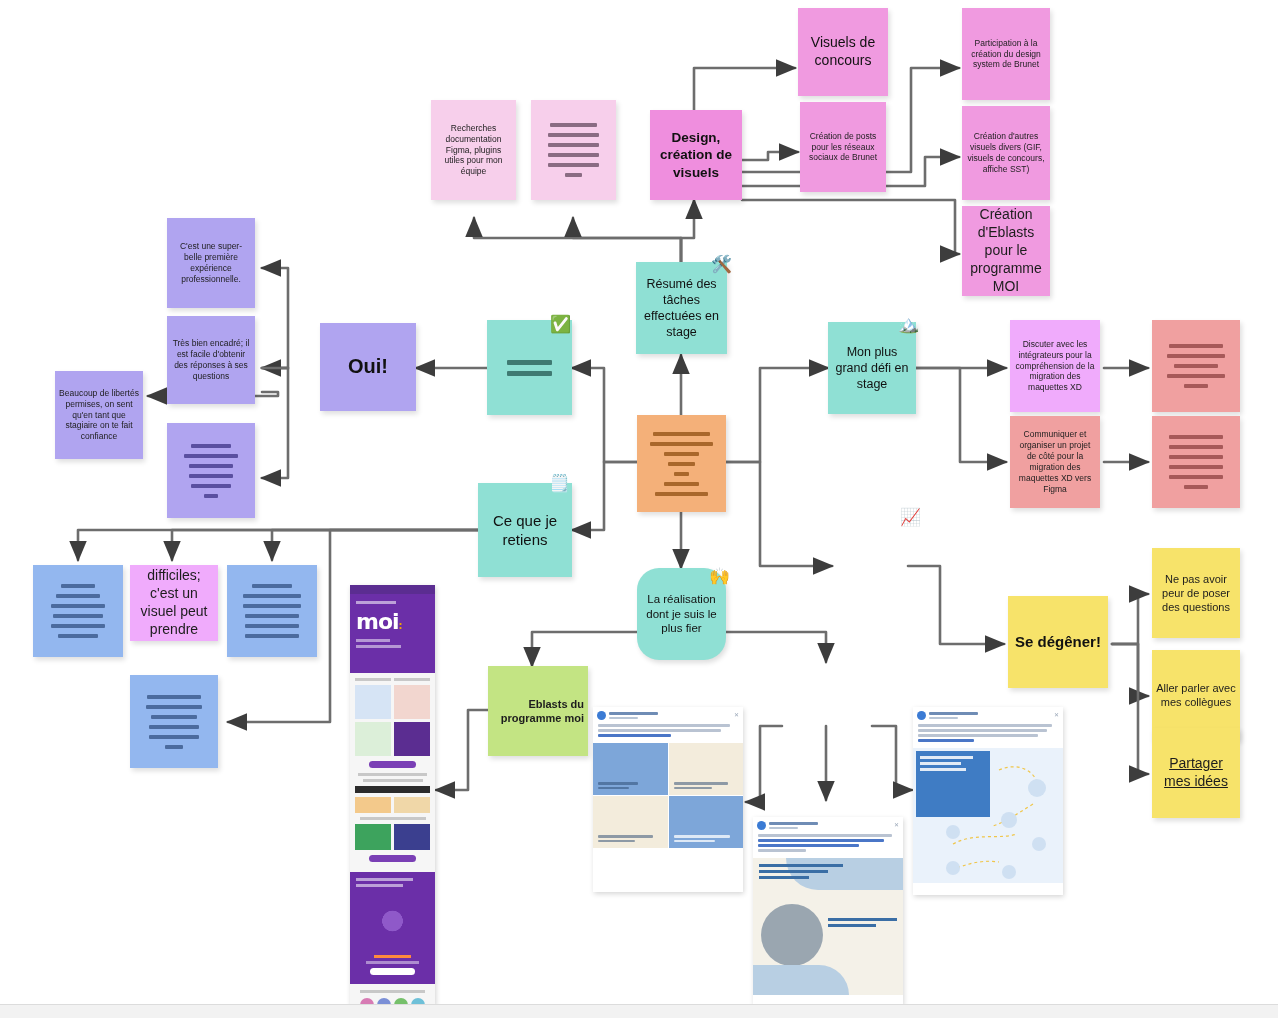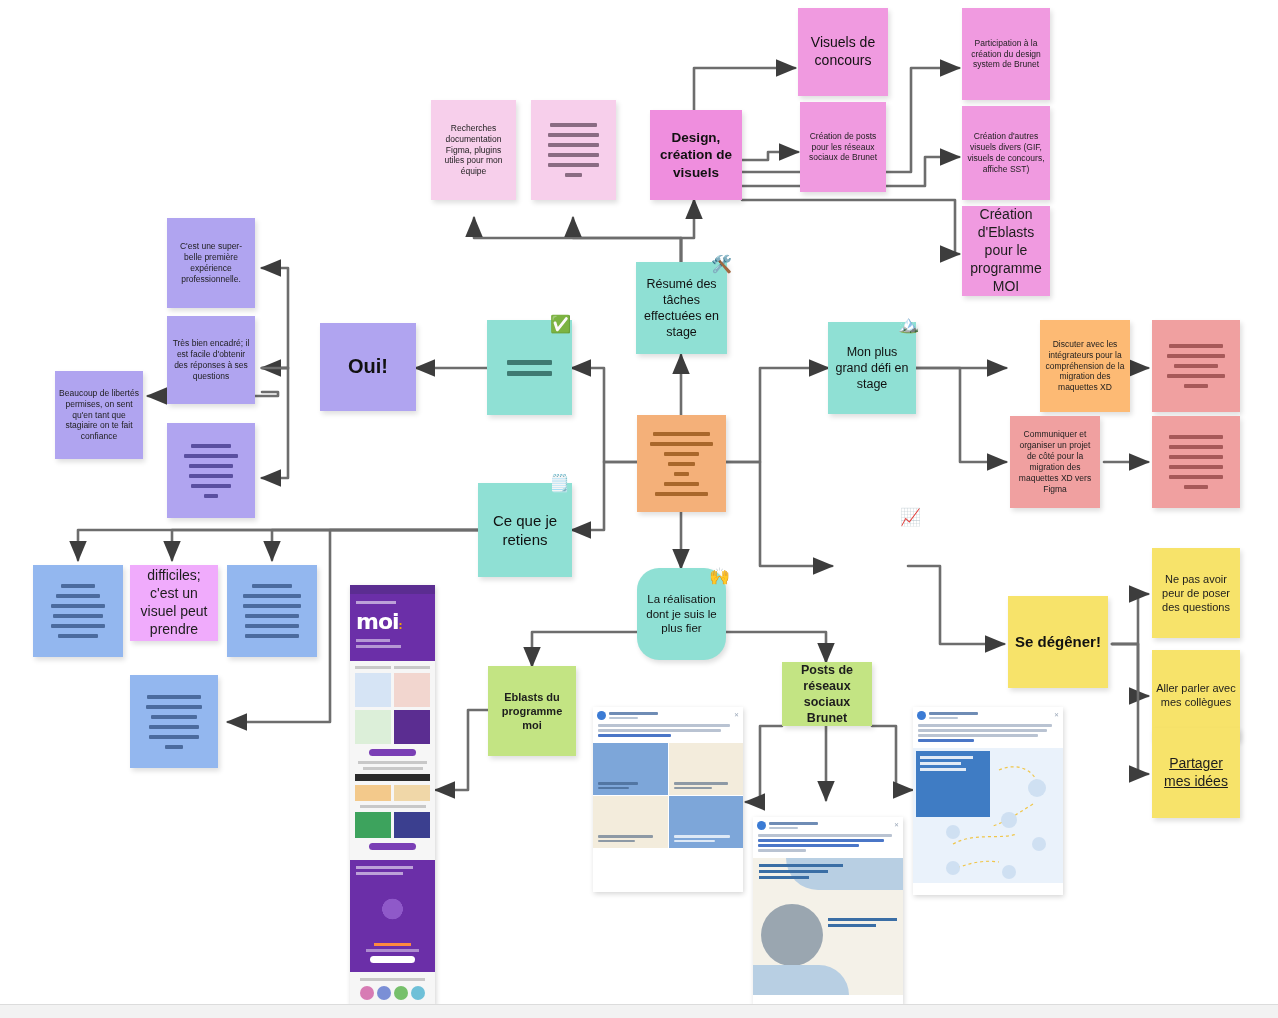--- a/index.html
+++ b/index.html
@@ -264,21 +264,21 @@
     <i style="width:74%; background:#4b6b9e;"></i>
     <i style="width:74%; background:#4b6b9e;"></i>
     <i style="width:26%; background:#4b6b9e;"></i>
   </div>
 
   <div class="node t-plain" style="left:828px; top:322px; width:88px; height:92px; background:#8fe0d4; font-size:12.5px; color:#111;">
     <span class="lbl">Mon plus grand défi en stage</span>
   </div>
   <span class="emoji" style="left:898px; top:316px;">🏔️</span>
 
-  <div class="node t-plain" style="left:1040px; top:320px; width:90px; height:92px; background:#fdba74; font-size:8.5px; color:#1d1d1d;">
+  <div class="node t-plain" style="left:1010px; top:320px; width:90px; height:92px; background:#f0abfc; font-size:8.5px; color:#1d1d1d;">
     <span class="lbl">Discuter avec les intégrateurs pour la compréhension de la migration des maquettes XD</span>
   </div>
 
   <div class="lines" style="left:1152px; top:320px; width:88px; height:92px; background:#f0a0a0;">
     <i style="width:80%; background:#a75959;"></i>
     <i style="width:84%; background:#a75959;"></i>
     <i style="width:64%; background:#a75959;"></i>
     <i style="width:84%; background:#a75959;"></i>
     <i style="width:36%; background:#a75959;"></i>
   </div>
@@ -312,31 +312,28 @@
 
   <div class="node t-plain" style="left:1152px; top:728px; width:88px; height:90px; background:#f7e36a; font-size:14px; color:#1d1d1d;text-decoration:underline;">
     <span class="lbl">Partager mes idées</span>
   </div>
 
   <div class="node t-plain" style="left:637px; top:568px; width:89px; height:92px; background:#8fe0d4; font-size:11.5px; color:#111;border-radius:22px;">
     <span class="lbl">La réalisation dont je suis le plus fier</span>
   </div>
   <span class="emoji" style="left:709px; top:568px;">🙌</span>
 
-  <div class="node t-title" style="left:488px; top:666px; width:88px; height:90px; background:#c3e483; font-size:11px; color:#1d1d1d;">
+  <div class="node t-title" style="left:488px; top:666px; width:100px; height:90px; background:#c3e483; font-size:11px; color:#1d1d1d;text-align:right;">
     <span class="lbl">Eblasts du programme moi</span>
   </div>
 
-  <div class="node t-title" style="left:782px; top:662px; width:90px; height:64px; background:#c3e483; font-size:12.5px; color:#1d1d1d;">
-    <span class="lbl">Posts de réseaux sociaux Brunet</span>
-  </div>
 
   <div class="newsletter" style="left:350px; top:585px; width:85px; height:420px;">
     <div style="height:9px; background:#5b2d91;"></div>
-    <div style="height:67px; background:#6b2fa8; padding:7px 6px 0 6px;">
+    <div style="height:79px; background:#6b2fa8; padding:7px 6px 0 6px;">
       <div style="height:3px;width:55%;background:rgba(255,255,255,.55);margin-bottom:5px;"></div>
       <div class="moi-logo" style="font-size:22px;">moi<span style="font-size:10px;color:#f0a500;">:</span></div>
       <div style="height:3px;width:46%;background:rgba(255,255,255,.5);margin-top:5px;"></div>
       <div style="height:3px;width:62%;background:rgba(255,255,255,.5);margin-top:3px;"></div>
     </div>
     <div style="background:#f6f6f6; padding:5px 5px;">
       <div style="display:flex;gap:3px;margin-bottom:4px;">
         <div style="flex:1;height:3px;background:#c8c8c8;"></div>
           <div style="flex:1;height:3px;background:#c8c8c8;"></div>
       </div>

